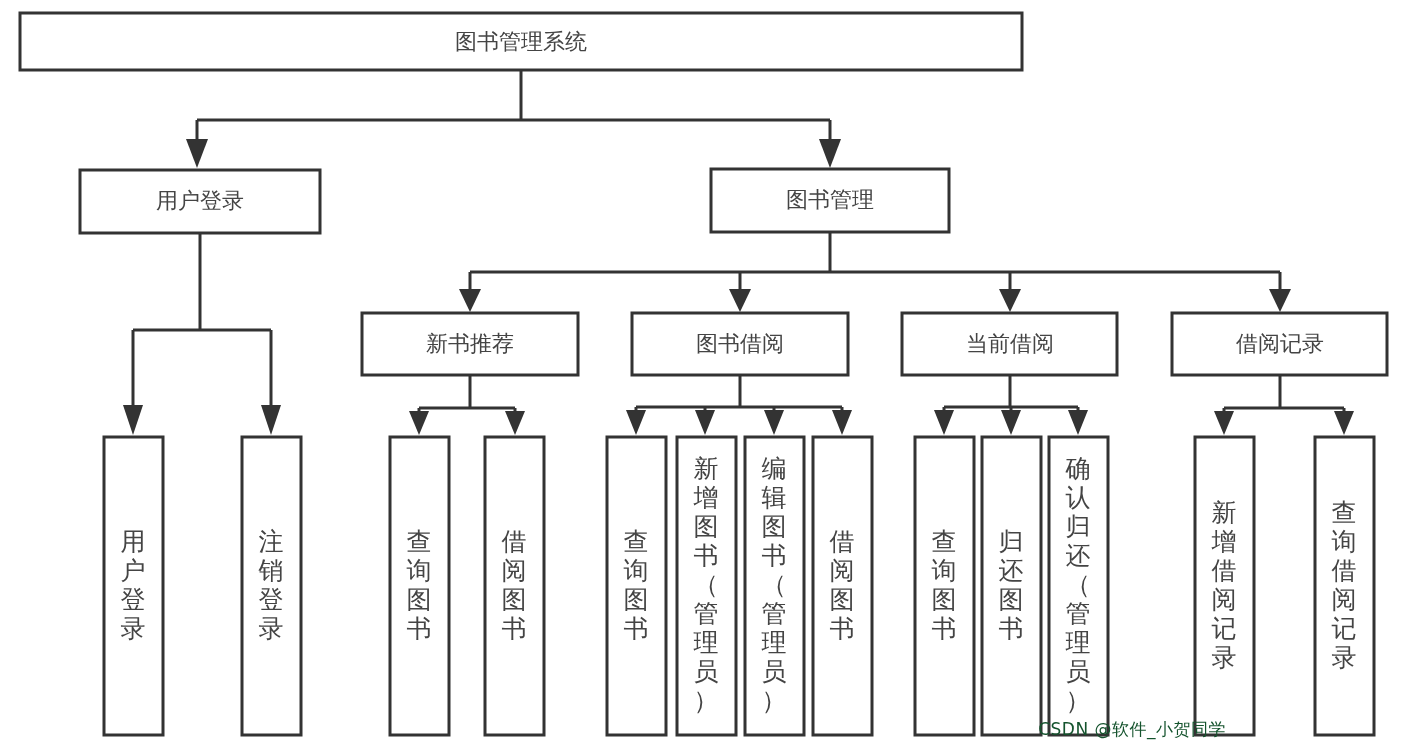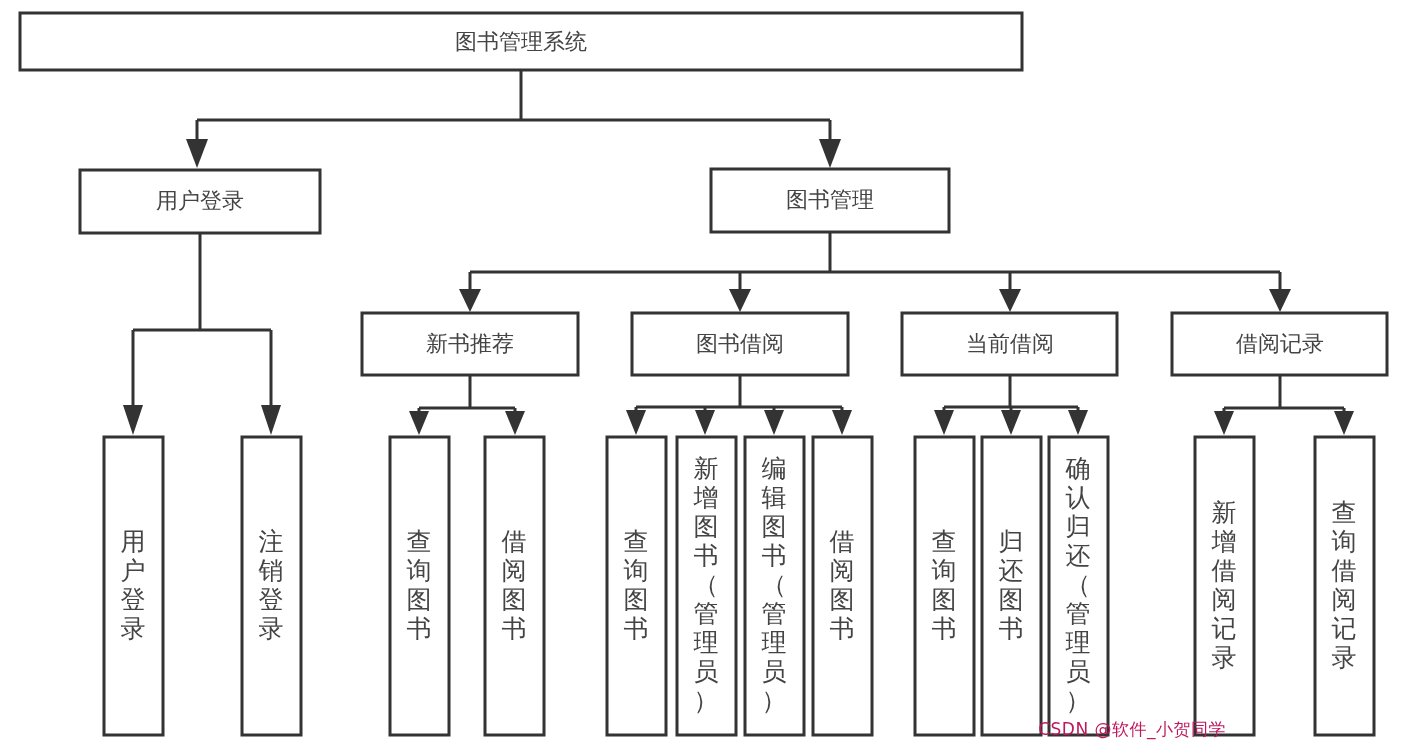--- a/index.html
+++ b/index.html
@@ -53,21 +53,21 @@
     fill: #444444;
     font-size: 25px;
     text-anchor: middle;
   }
   .watermark {
     position: absolute;
     right: 12px;
     bottom: 6px;
     font-family: "DejaVu Sans", "Liberation Sans", sans-serif;
     font-size: 17px;
-    color: #be185d;
+    color: #14532d;
     white-space: nowrap;
     letter-spacing: 0.5px;
     pointer-events: none;
   }
 </style>
 </head>
 <body>
 
 <div id="diagram-root">
   <svg class="tree" viewBox="0 0 1405 747">

